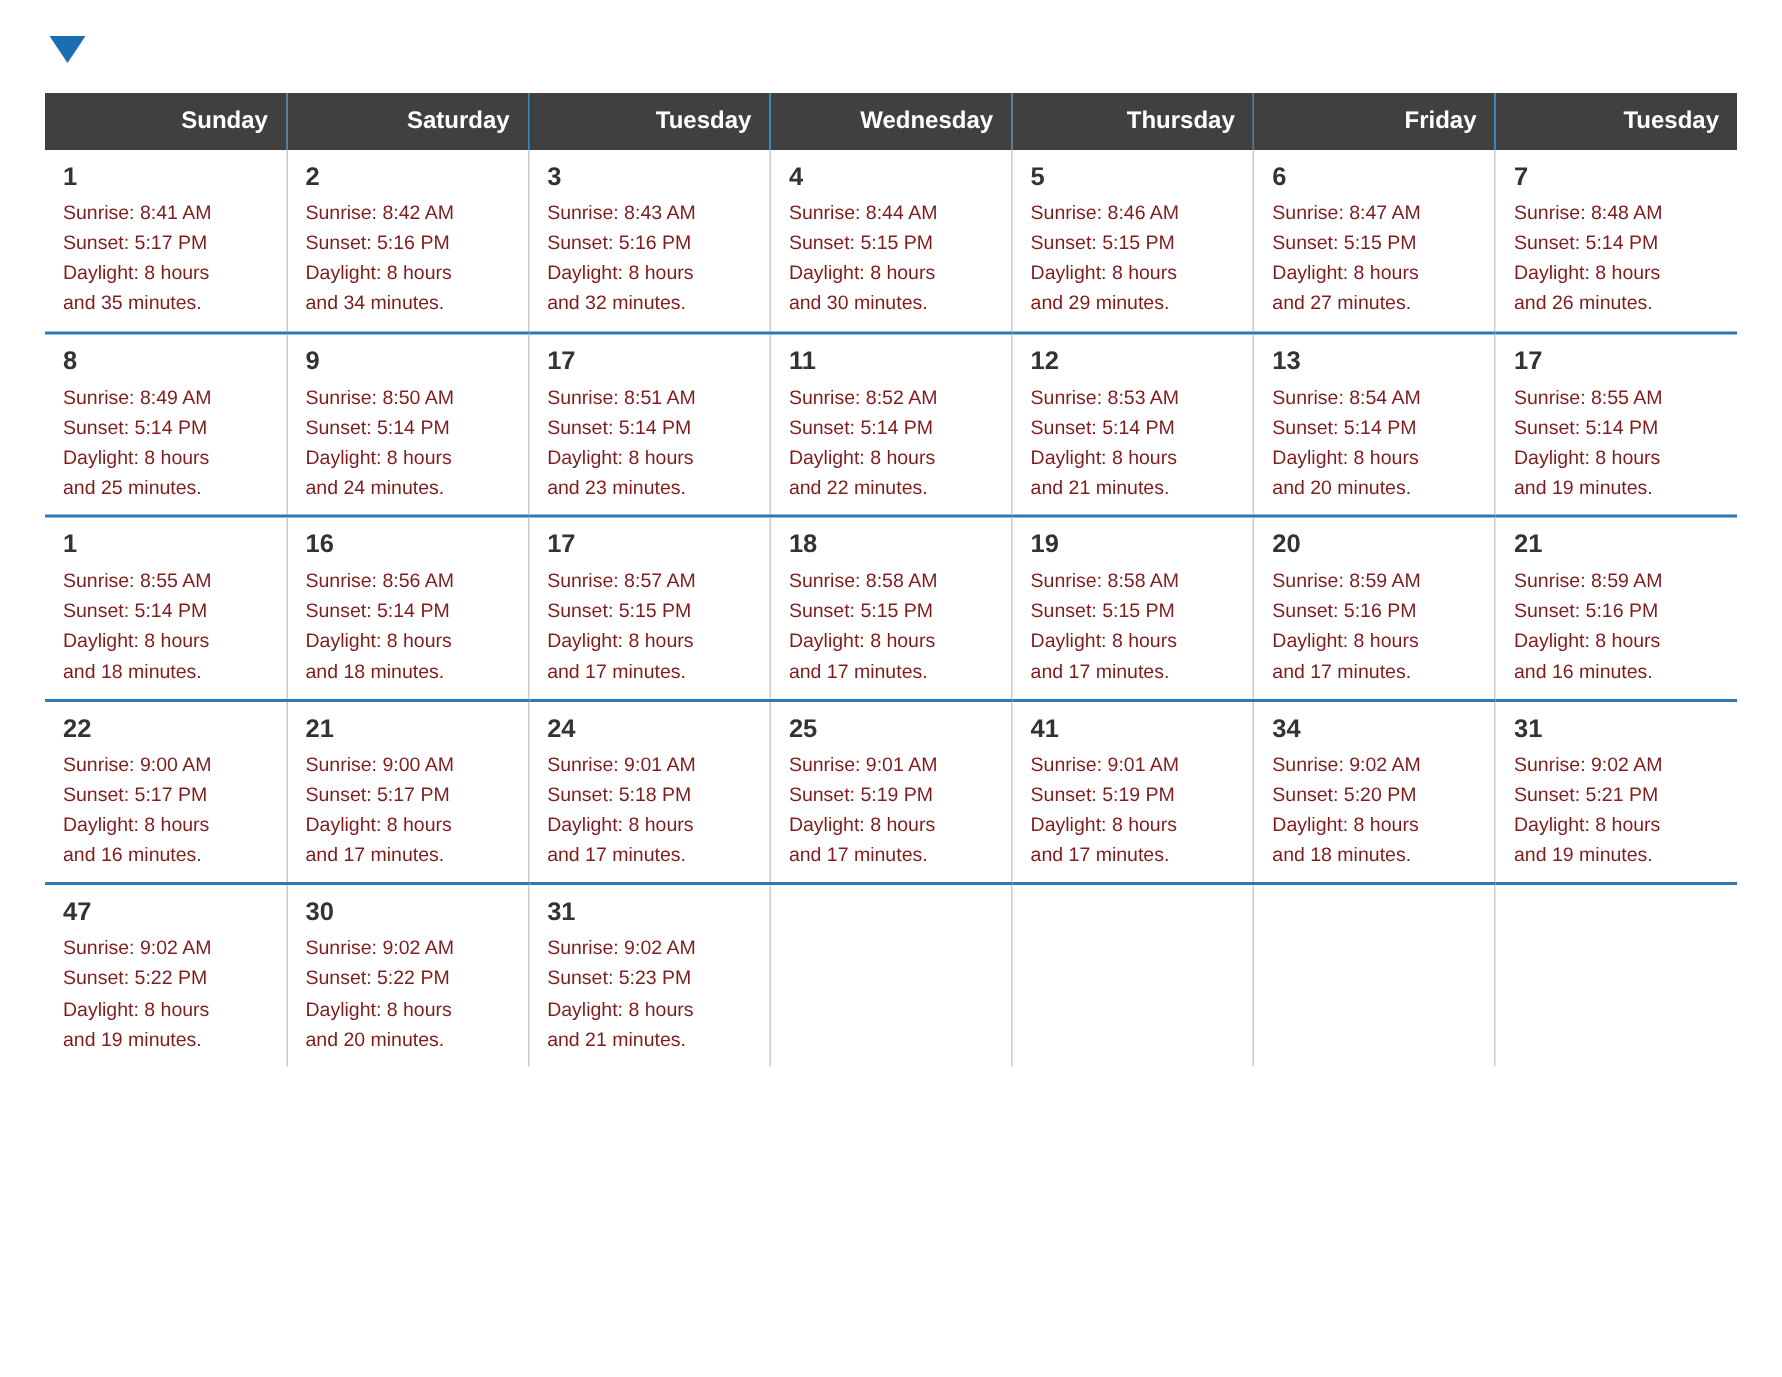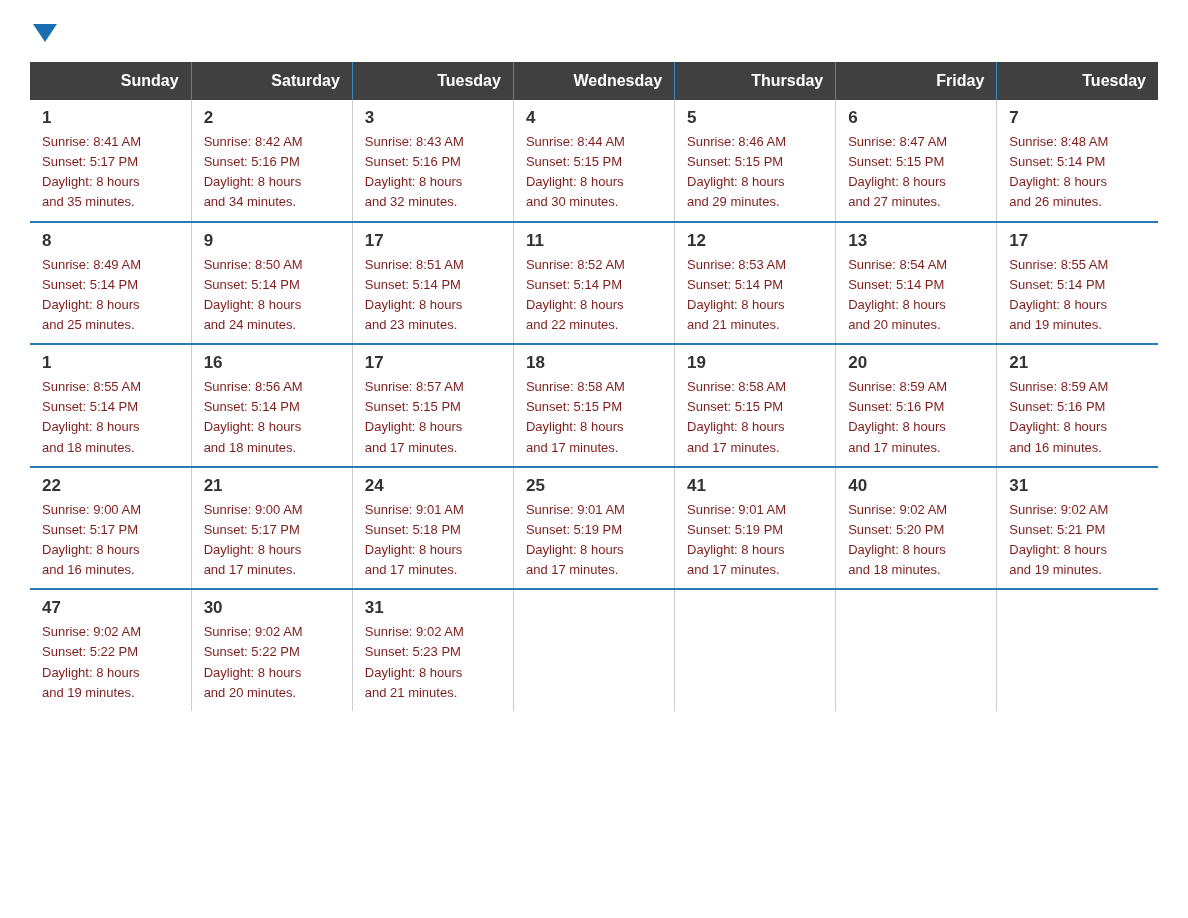--- a/index.html
+++ b/index.html
@@ -234,21 +234,21 @@
         </td>
         <td>
           <span class="day-num">25</span>
           <div class="day-info">Sunrise: 9:01 AM<br>Sunset: 5:19 PM<br>Daylight: 8 hours<br>and 17 minutes.</div>
         </td>
         <td>
           <span class="day-num">41</span>
           <div class="day-info">Sunrise: 9:01 AM<br>Sunset: 5:19 PM<br>Daylight: 8 hours<br>and 17 minutes.</div>
         </td>
         <td>
-          <span class="day-num">40</span>
+          <span class="day-num">34</span>
           <div class="day-info">Sunrise: 9:02 AM<br>Sunset: 5:20 PM<br>Daylight: 8 hours<br>and 18 minutes.</div>
         </td>
         <td>
           <span class="day-num">31</span>
           <div class="day-info">Sunrise: 9:02 AM<br>Sunset: 5:21 PM<br>Daylight: 8 hours<br>and 19 minutes.</div>
         </td>
       </tr>
       <tr>
         <td>
           <span class="day-num">47</span>

